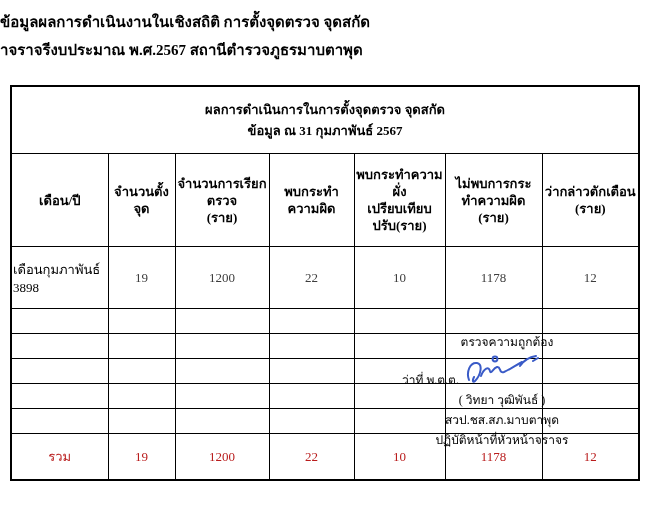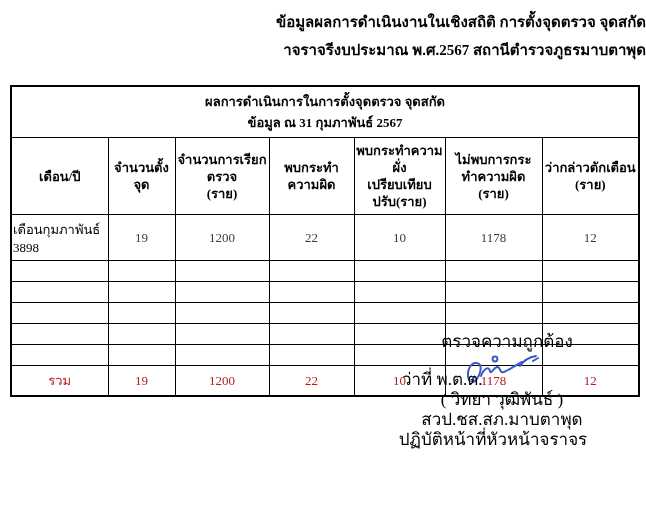--- a/index.html
+++ b/index.html
@@ -6,56 +6,56 @@
   html, body { background: #ffffff; }
   body {
     width: 646px; height: 516px;
     position: relative;
     font-family: "Liberation Serif", "DejaVu Serif", serif;
     color: #000;
     overflow: hidden;
   }
   .page-title {
     position: absolute; left: 0; width: 646px;
-    text-align: right; font-weight: bold; font-size: 15px; line-height: 20px;
+    text-align: left; font-weight: bold; font-size: 15px; line-height: 20px;
   }
   .title-1 { top: 12px; }
   .title-2 { top: 40px; }
 
   table.stat-table {
     position: absolute; left: 10px; top: 85px; width: 628px;
     border-collapse: collapse; table-layout: fixed;
     border: 2px solid #000;
     font-size: 13px;
   }
   table.stat-table td, table.stat-table th {
-    border: 1px solid #000; padding: 4px 1px; overflow: hidden;
+    border: 1px solid #000; padding: 12px 1px; overflow: hidden;
     vertical-align: middle;
   }
   .caption-cell { height: 44px; text-align: center; font-weight: bold; }
   .caption-cell div { line-height: 21px; }
   tr.colhead-row th {
     height: 38px; font-weight: bold; text-align: center; line-height: 17px;
   }
   tr.data-row td {
     height: 26px; text-align: center; color: #3d3d3d;
   }
   tr.data-row td.month-cell { text-align: left; color: #000; }
   tr.empty-row td { height: 21px; }
   tr.total-row td {
     height: 24px; text-align: center; font-weight: normal; color: #b91c1c;
   }
 
   .sig-block { position: absolute; left: 0; top: 0; width: 646px; height: 516px; pointer-events: none; }
-  .sig-line { position: absolute; font-size: 17px; line-height: 18px; white-space: nowrap; }
+  .sig-line { position: absolute; font-size: 12px; line-height: 18px; white-space: nowrap; }
   .sig-verify     { left: 432px; top: 333px; width: 150px; text-align: center; }
   .sig-rank       { left: 402px; top: 371px; }
   .sig-name       { left: 427px; top: 391px; width: 150px; text-align: center; }
   .sig-position-1 { left: 417px; top: 411px; width: 170px; text-align: center; }
-  .sig-position-2 { left: 398px; top: 431px; width: 190px; text-align: center; }
+  .sig-position-2 { left: 407px; top: 431px; width: 190px; text-align: center; }
   .sig-svg { position: absolute; left: 462px; top: 353px; }
 </style>
 </head>
 <body>
 
 <div class="page-title title-1">ข้อมูลผลการดำเนินงานในเชิงสถิติ การตั้งจุดตรวจ จุดสกัด</div>
 <div class="page-title title-2">าจราจรีงบประมาณ พ.ศ.2567 สถานีตำรวจภูธรมาบตาพุด</div>
 
 <table class="stat-table">
   <colgroup>

